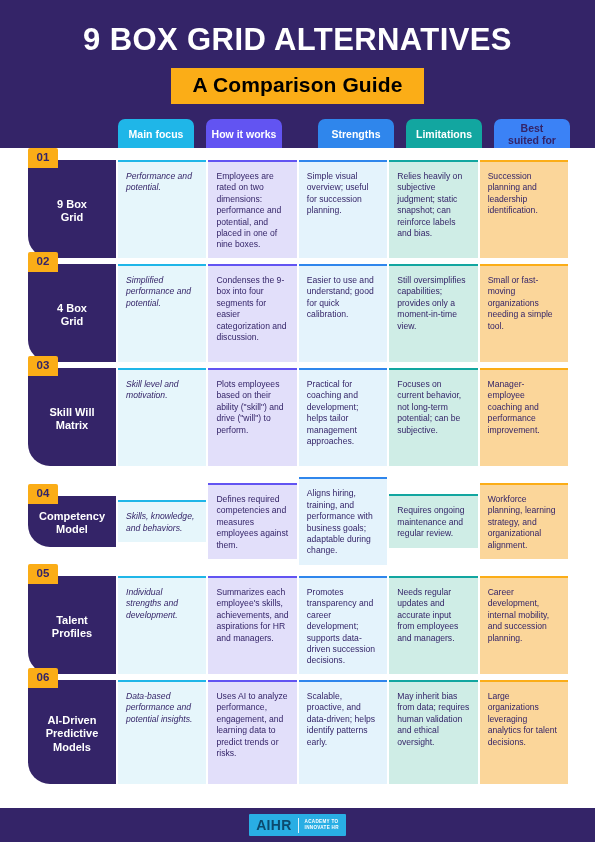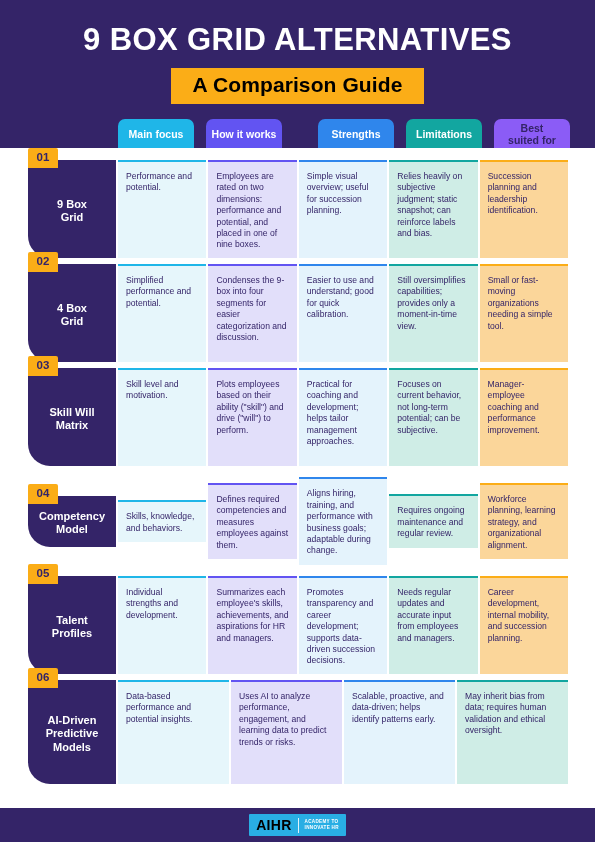--- a/index.html
+++ b/index.html
@@ -132,32 +132,32 @@
   .cell {
     flex: 1 1 0;
     padding: 9px 8px 8px 8px;
     font-size: 8.6px;
     line-height: 11.4px;
     color: #342468;
     border-top: 2px solid transparent;
   }
 
   
-  .c0 { background: #E6F6FB; border-top-color: #1FB6E8; }
+  .c0 { background: #E6F6FB; border-top-color: #1FB6E8; font-style: italic; }
   .c1 { background: #E2DFFA; border-top-color: #6254F2; }
   .c2 { background: #E4F3FC; border-top-color: #2F86EC; }
   .c3 { background: #CFEDE6; border-top-color: #12A6A0; }
   .c4 { background: #FBD69A; border-top-color: #FBAD17; }
 
   
   .h0 { background: #1FB6E8; }
   .h1 { background: #6254F2; }
   .h2 { background: #2F86EC; margin-left: 24px; }
   .h3 { background: #12A6A0; }
-  .h4 { background: #8b5cf6; color: #342468; }
+  .h4 { background: #3b82f6; color: #342468; }
 
   
   .footer {
     position: absolute;
     left: 0; top: 808px;
     width: 595px;
     height: 34px;
     background: #342468;
     display: flex;
     align-items: center;
@@ -166,21 +166,21 @@
 
   .logo {
     background: #29AEE4;
     height: 22px;
     display: flex;
     align-items: center;
     padding: 0 7px;
     border-radius: 1px;
   }
   .logo-mark {
-    color: #000000;
+    color: #0c4a6e;
     font-size: 14px;
     font-weight: bold;
     letter-spacing: 0.3px;
     padding-right: 6px;
   }
   .logo-divider {
     width: 1px;
     height: 15px;
     background: #ffffff;
     opacity: .85;
@@ -271,20 +271,21 @@
       </div>
       <div class="row" style="top: 532px; height: 104px;">
         <div class="labelcell">
           <div class="badge">06</div>
           <div>AI-Driven<br>Predictive<br>Models</div>
         </div>
         <div class="cell c0">Data-based performance and potential insights.</div>
         <div class="cell c1">Uses AI to analyze performance, engagement, and learning data to predict trends or risks.</div>
         <div class="cell c2">Scalable, proactive, and data-driven; helps identify patterns early.</div>
         <div class="cell c3">May inherit bias from data; requires human validation and ethical oversight.</div>
+        <div class="cell c4">Large organizations leveraging analytics for talent decisions.</div>
       </div>
     </div>
 </div>
 
 <div class="footer">
   <div class="logo">
     <span class="logo-mark">AIHR</span>
     <span class="logo-divider"></span>
     <span class="logo-tag">ACADEMY TO<br>INNOVATE HR</span>
   </div>

